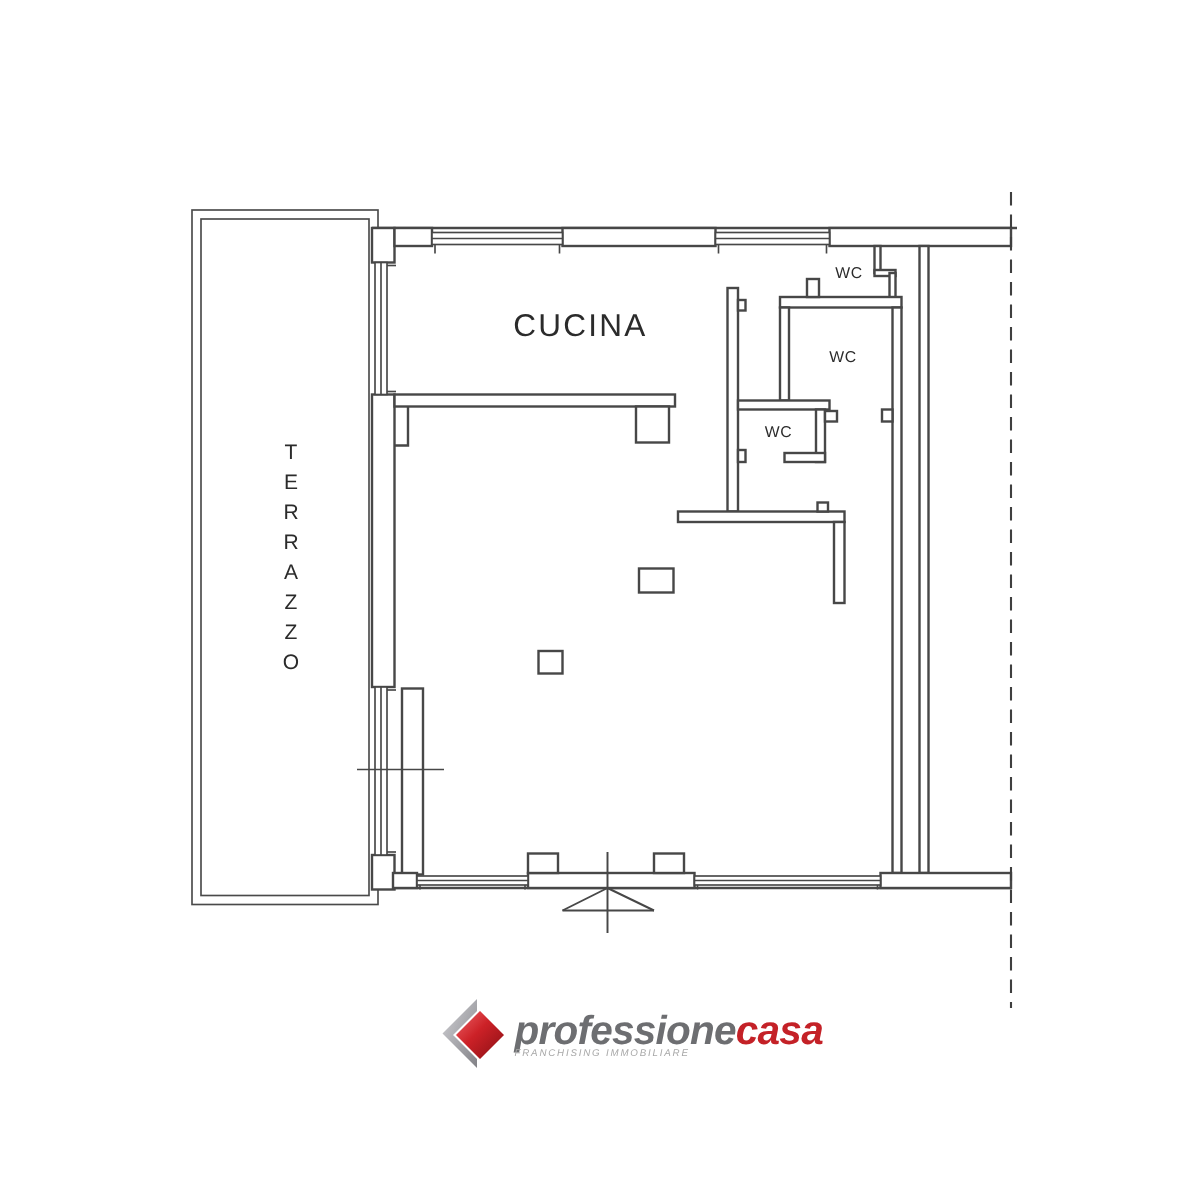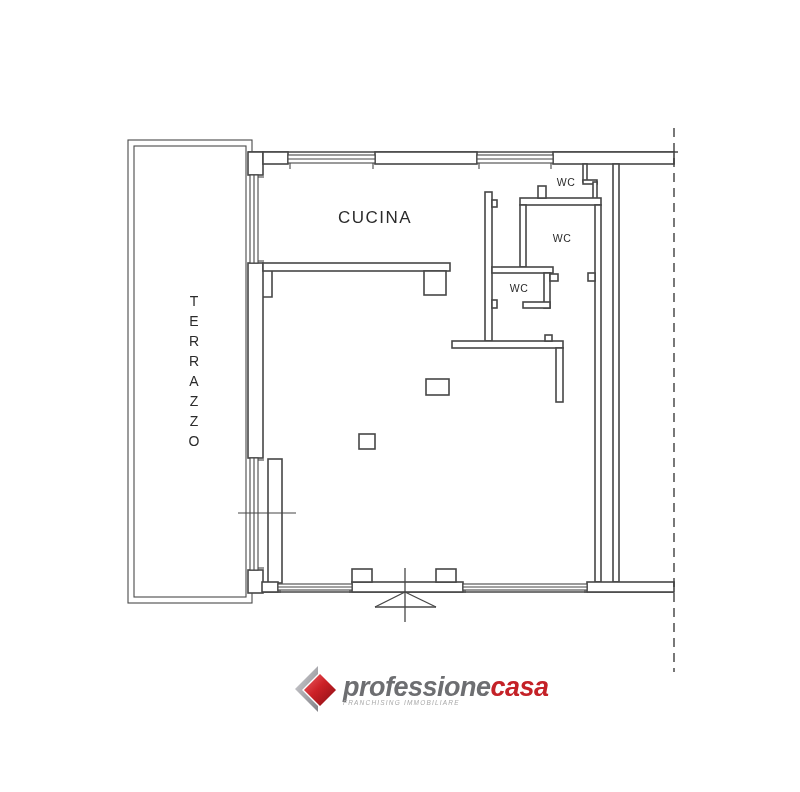--- a/index.html
+++ b/index.html
@@ -8,21 +8,21 @@
   svg{position:absolute;left:0;top:0;}
   
   .w{fill:#ffffff;stroke:#474747;stroke-width:1.6;}
   .t{fill:none;stroke:#4a4a4a;stroke-width:1.1;}
   .ln{stroke:#474747;stroke-width:1.6;fill:none;}
   .thin{stroke:#474747;stroke-width:1.1;fill:none;}
   .wf{fill:#ffffff;stroke:#474747;stroke-width:1.1;}
   .dash{stroke:#3f3f3f;stroke-width:1.4;fill:none;stroke-dasharray:9 6;}
   .door{stroke:#474747;stroke-width:1.3;fill:none;}
   .label{position:absolute;transform:translate(-50%,-50%);color:#2b2b2b;white-space:nowrap;}
-  .room{font-size:17px;letter-spacing:1.5px;}
+  .room{font-size:21px;letter-spacing:1.5px;margin-left:12px;}
   .wc{font-size:10.5px;font-weight:400;letter-spacing:0.5px;}
   .vert{writing-mode:vertical-rl;text-orientation:upright;letter-spacing:4px;font-size:14px;}
   
   .logo{position:absolute;left:293px;top:663px;height:52px;display:flex;align-items:center;font-style:italic;}
   .logo-textcol{position:relative;margin-left:-4px;}
   .wordmark{font-size:27px;font-weight:700;letter-spacing:-0.5px;line-height:30px;}
   .wordmark .gray{color:#6d6e71;}
   .wordmark .red{color:#c42127;}
   .tagline{font-size:6.5px;letter-spacing:1.2px;color:#a8a8a8;margin-top:-3px;}
 </style>

